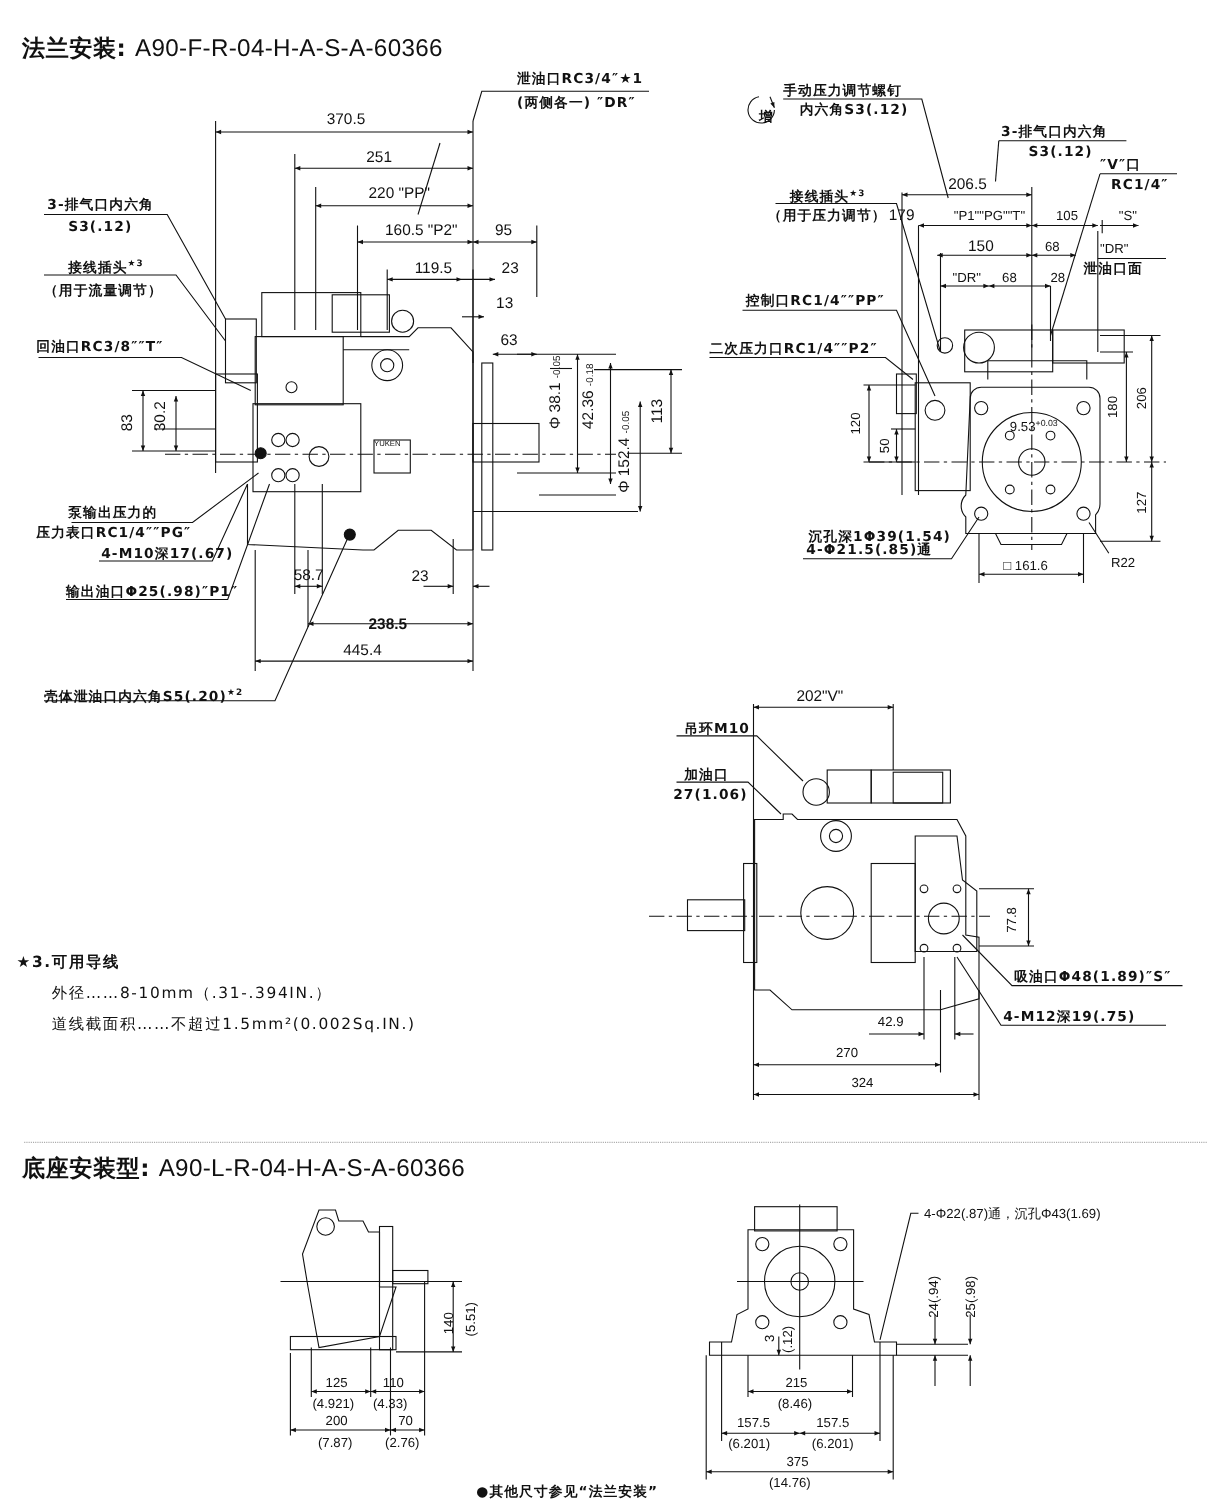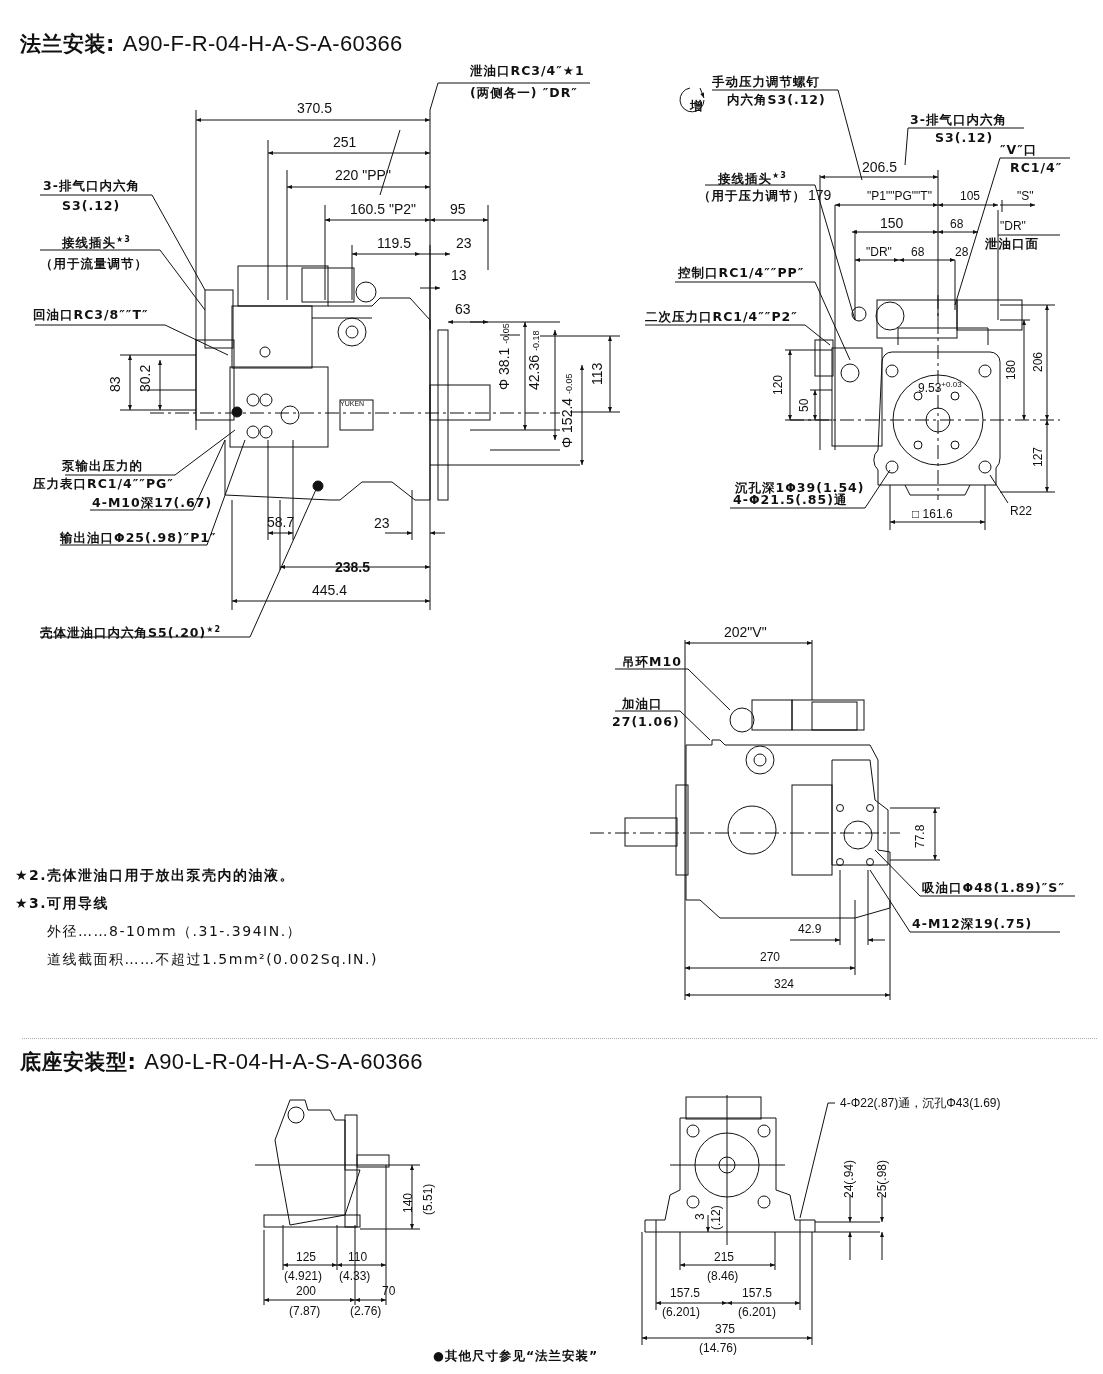--- a/index.html
+++ b/index.html
@@ -357,42 +357,41 @@
 <div class="abs lbl" style="left:622px;top:696px;">加油口</div>
 <div class="abs lbl" style="left:612px;top:714px;">27(1.06)</div>
 <div class="abs lbl" style="left:922px;top:880px;">吸油口Φ48(1.89)″S″</div>
 <div class="abs lbl" style="left:912px;top:916px;">4-M12深19(.75)</div>
 <div class="abs dims vert" style="left:914px;top:848px;">77.8</div>
 <div class="abs dims" style="left:798px;top:923px;">42.9</div>
 <div class="abs dims" style="left:760px;top:951px;">270</div>
 <div class="abs dims" style="left:774px;top:978px;">324</div>
 
 <div class="abs" style="left:15px;top:856px;">
-  <div class="note" style="margin-top:10px;"><span>★</span><span>2.壳体泄油口用于放出泵壳内的油液。</span></div>
   <div class="note" style="margin-top:10px;"><span>★</span><span>3.可用导线</span></div>
   <div class="note" style="margin-top:10px;padding-left:32px;font-weight:normal;"><span>外径……8-10mm（.31-.394IN.）</span></div>
   <div class="note" style="margin-top:10px;padding-left:32px;font-weight:normal;"><span>道线截面积……不超过1.5mm²(0.002Sq.IN.)</span></div>
 </div>
 
 <div class="sep"></div>
 
 <div class="abs title" style="left:20px;top:1048px;">
   <span>底座安装型:</span>
   <span class="code">A90-L-R-04-H-A-S-A-60366</span>
 </div>
 
 <div class="abs dims vert" style="left:402px;top:1213px;">140</div>
 <div class="abs dims vert" style="left:422px;top:1215px;">(5.51)</div>
 <div class="abs dims" style="left:296px;top:1251px;">125</div>
 <div class="abs dims" style="left:284px;top:1270px;">(4.921)</div>
 <div class="abs dims" style="left:348px;top:1251px;">110</div>
 <div class="abs dims" style="left:339px;top:1270px;">(4.33)</div>
 <div class="abs dims" style="left:296px;top:1285px;">200</div>
 <div class="abs dims" style="left:289px;top:1305px;">(7.87)</div>
-<div class="abs dims" style="left:382px;top:1285px;">70</div>
+<div class="abs dims" style="left:362px;top:1285px;">70</div>
 <div class="abs dims" style="left:350px;top:1305px;">(2.76)</div>
 
 <div class="abs dims" style="left:840px;top:1097px;">4-Φ22(.87)通，沉孔Φ43(1.69)</div>
 <div class="abs dims vert" style="left:843px;top:1198px;">24(.94)</div>
 <div class="abs dims vert" style="left:876px;top:1198px;">25(.98)</div>
 <div class="abs dims vert" style="left:694px;top:1220px;">3</div>
 <div class="abs dims vert" style="left:710px;top:1230px;">(.12)</div>
 <div class="abs dims" style="left:714px;top:1251px;">215</div>
 <div class="abs dims" style="left:707px;top:1270px;">(8.46)</div>
 <div class="abs dims" style="left:670px;top:1287px;">157.5</div>

